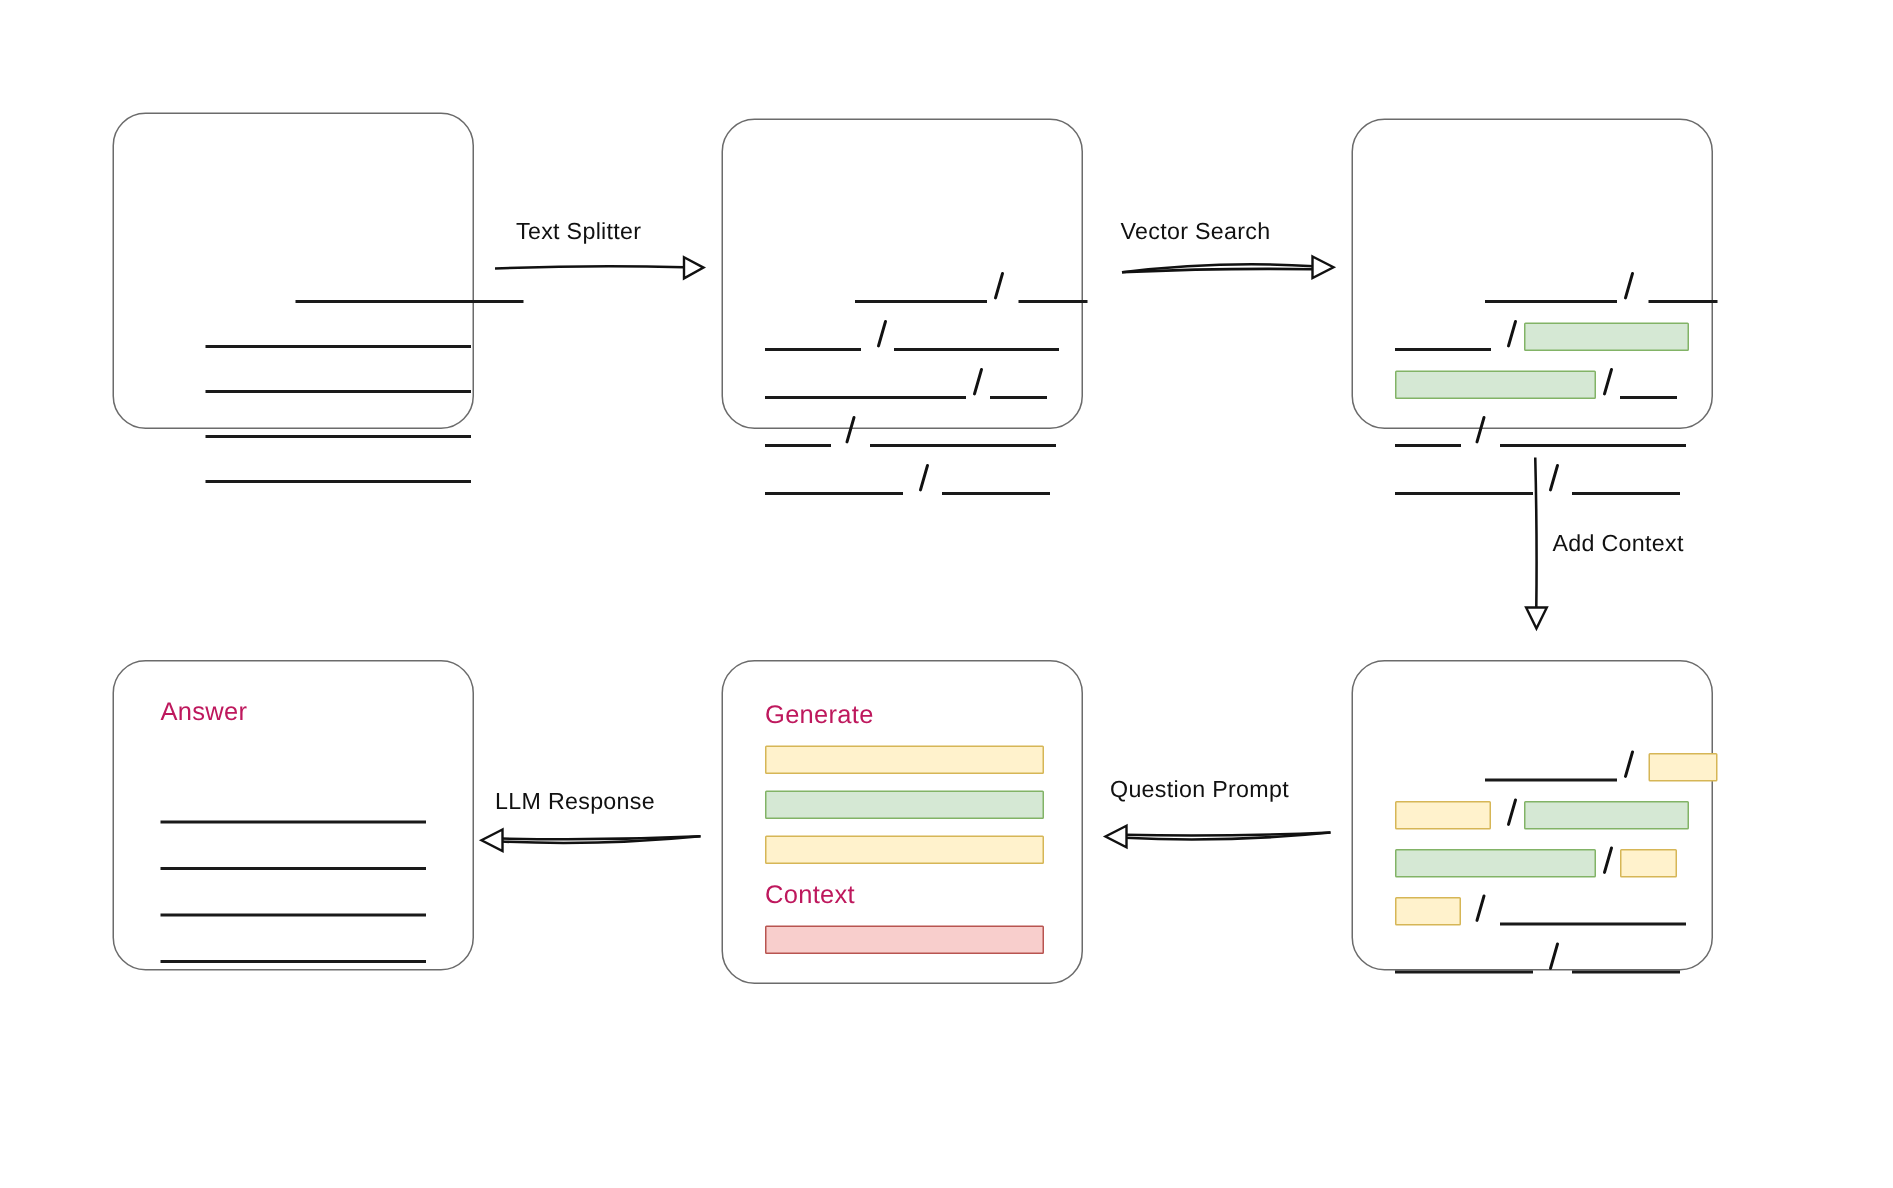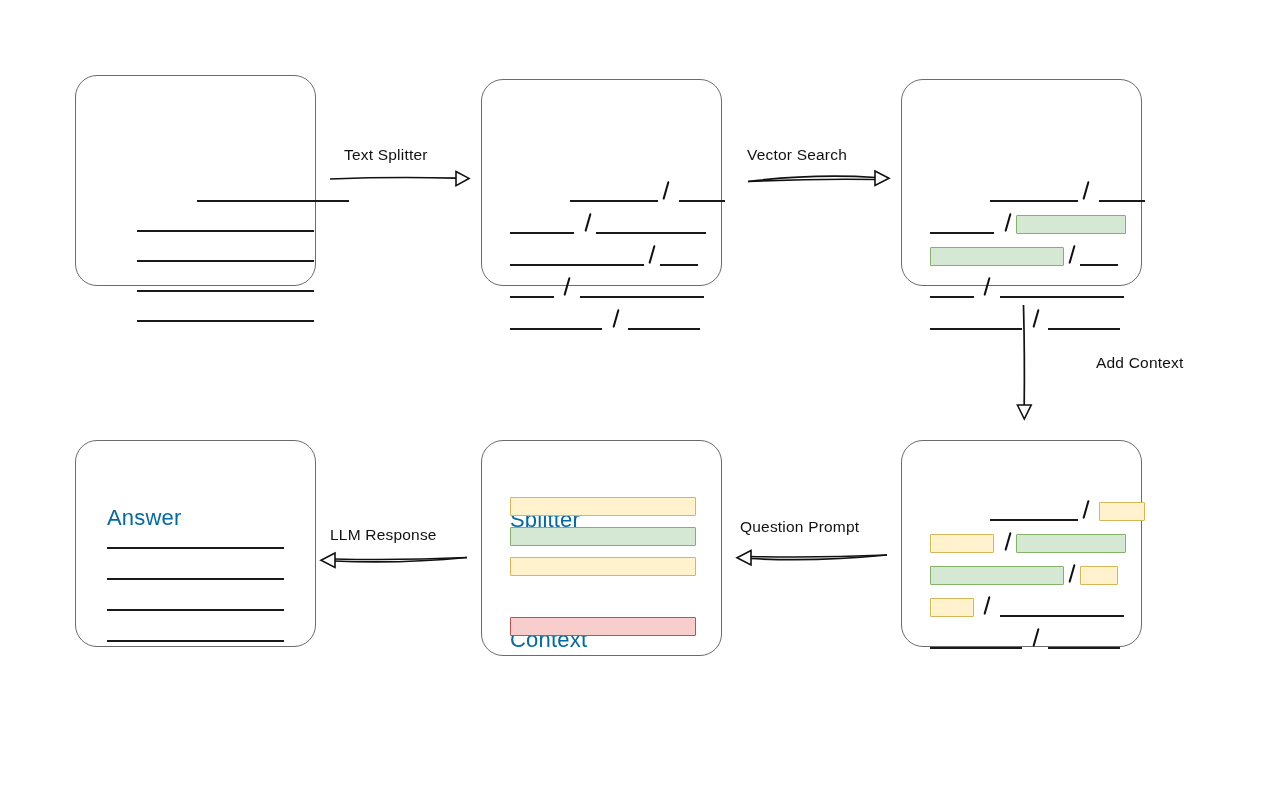--- a/index.html
+++ b/index.html
@@ -85,25 +85,24 @@
     background: #111111;
     transform: rotate(16deg);
     transform-origin: 50% 50%;
     border-radius: 1px;
   }
   .gap {
     flex: 0 0 auto;
   }
   .box-label {
     position: absolute;
-    font-size: 22px;
+    font-size: 17px;
     letter-spacing: 0.2px;
-    color: #0369a1;
+    color: #be185d;
     white-space: nowrap;
-    margin-top: 40px;
   }
   .bar-row {
     position: absolute;
   }
   .edge-label {
     position: absolute;
     font-size: 15.5px;
     color: #111111;
     white-space: nowrap;
     letter-spacing: 0.2px;
@@ -223,21 +222,21 @@
         <div class="line" style="left: 28px; top: 228px;">
           <span class="seg rule" style="width: 92px;"></span>
           <span class="gap" style="width: 6px;"></span>
           <span class="slash"></span>
           <span class="gap" style="width: 4px;"></span>
           <span class="seg rule" style="width: 72px;"></span>
         </div>
       </div>
   </div>
 
-  <div class="edge-label" style="left:1096px; top:354px;">Add Context</div>
+  <div class="edge-label" style="left:1035px; top:354px;">Add Context</div>
   <svg class="arrow" style="left:1012px; top:305px;" width="26" height="115" viewBox="0 0 26 115">
     <path d="M11.5,0 Q12.8,52 12.2,100" stroke="#111111" stroke-width="1.7" fill="none"></path>
     <path d="M5.4,100 L12.3,114 L19.2,100 Z" stroke="#111111" stroke-width="1.6" fill="#ffffff"></path>
   </svg>
 
   <div class="doc-box" style="left:75px; top:440px; width:241px; height:207px;">
     <div class="box-label" style="left:31px; top:24px;">Answer</div>
     <div class="inner">
         <div class="line" style="left: 31px; top: 86px;">
           <span class="seg rule" style="width: 177px;"></span>
@@ -255,21 +254,21 @@
   </div>
 
   <div class="edge-label" style="left:330px; top:526px;">LLM Response</div>
   <svg class="arrow" style="left:320px; top:548px;" width="148" height="26" viewBox="0 0 148 26">
     <path d="M147,9.5 Q80,16 14,13" stroke="#111111" stroke-width="1.7" fill="none"></path>
     <path d="M147,9.5 Q80,12.5 14,11" stroke="#111111" stroke-width="1.7" fill="none"></path>
     <path d="M15,5 L1,12.2 L15,19.4 Z" stroke="#111111" stroke-width="1.6" fill="#ffffff"></path>
   </svg>
 
   <div class="doc-box" style="left:481px; top:440px; width:241px; height:216px;">
-    <div class="box-label" style="left:28px; top:26px;">Splitter</div>
+    <div class="box-label" style="left:28px; top:26px;">Generate</div>
     <div class="bar-row" style="position: absolute; left: 0px; top: 0px;">
         <div class="seg hl yellow" style="position: absolute; left: 28px; top: 56px; width: 186px; height: 19px;"></div>
         <div class="seg hl green" style="position: absolute; left: 28px; top: 86px; width: 186px; height: 19px;"></div>
         <div class="seg hl yellow" style="position: absolute; left: 28px; top: 116px; width: 186px; height: 19px;"></div>
       </div>
     <div class="box-label" style="left:28px; top:146px;">Context</div>
     <div class="bar-row" style="position: absolute; left: 0px; top: 0px;">
         <div class="seg hl red" style="position: absolute; left: 28px; top: 176px; width: 186px; height: 19px;"></div>
       </div>
   </div>

